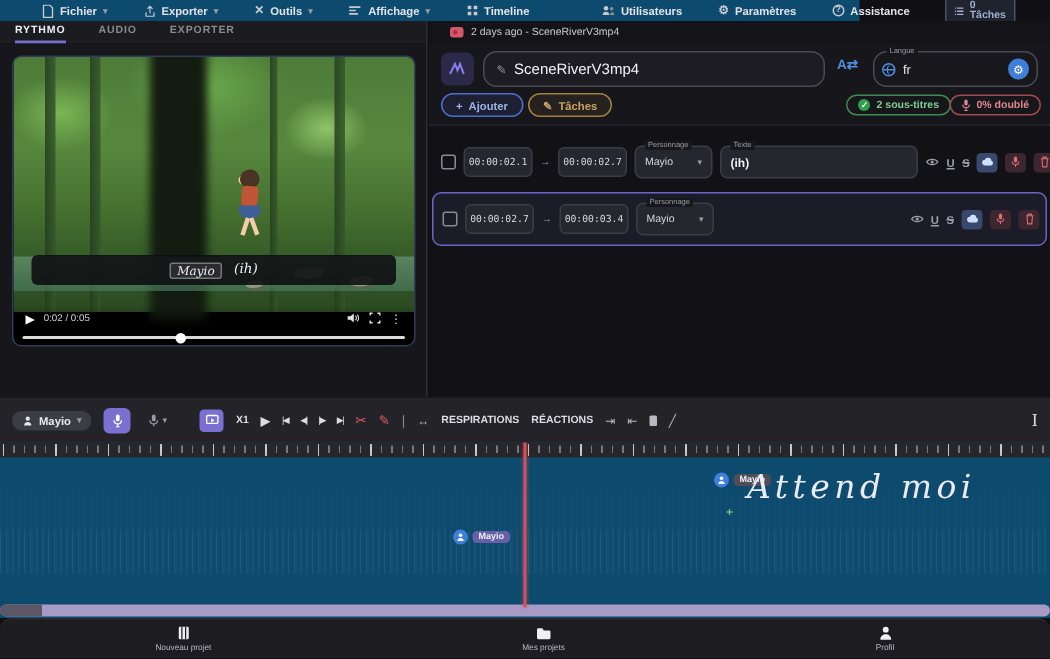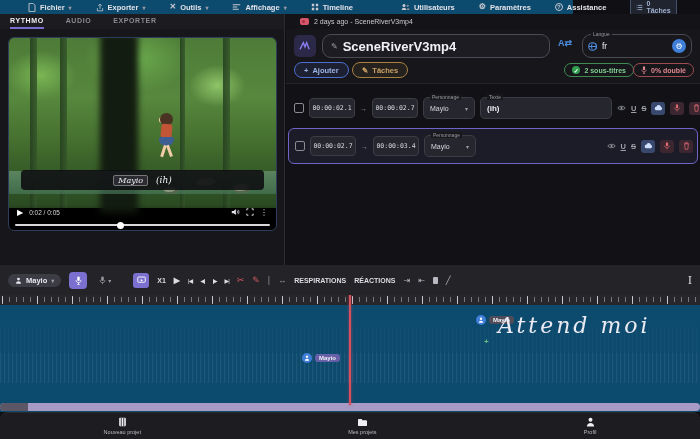--- a/index.html
+++ b/index.html
@@ -68,21 +68,21 @@
   #progress-thumb { position:absolute; top:-2.5px; width:7px; height:7px; background:#fff; border-radius:50%; margin-left:-3px; }
 
   
   #right-panel { position:absolute; left:286px; top:29px; width:414px; height:236px; background:#121216; }
   #editor-head { position:absolute; left:0; top:0; width:414px; height:55px; background:#16161b; border-bottom:1px solid #24242a; }
   .brand-btn { position:absolute; left:8px; top:6px; width:22px; height:22px; background:#2c2847; border-radius:5px;
     display:flex; align-items:center; justify-content:center; }
   #title-input { position:absolute; left:36px; top:5px; width:228px; height:24px; background:#1c1c22;
     border:1px solid #4a4a52; border-radius:9px; display:flex; align-items:center; gap:5px; padding:0 8px; }
   #title-input .pen { color:#9a9aa2; font-size:8px; }
-  #title-input .val { font-size:13px; font-weight:bold; color:#f2f2f6; }
+  #title-input .val { font-size:10px; font-weight:normal; color:#f2f2f6; }
   .translate-btn { position:absolute; left:272px; top:9px; font-size:9px; color:#4d8de0; font-weight:bold; }
   #lang-box { position:absolute; left:296px; top:5px; width:110px; height:24px; border:1px solid #4a4a52;
     border-radius:9px; display:flex; align-items:center; gap:5px; padding:0 5px; background:#17171c; }
   .float-label { position:absolute; top:-4px; left:8px; font-size:5px; color:#9a9aa2; background:#16161b; padding:0 2px; }
   .globe { width:9px; height:9px; border:1px solid #4d8de0; border-radius:50%; position:relative; }
   .globe:before { content:""; position:absolute; left:0; right:0; top:50%; border-top:1px solid #4d8de0; }
   .globe:after { content:""; position:absolute; left:50%; top:0; bottom:0; width:4px; margin-left:-2px; border:1px solid #4d8de0; border-top:none; border-bottom:none; border-radius:50%; }
   #lang-box .val { flex:1; font-size:8.5px; color:#e8e8ee; }
   .lang-gear { width:14px; height:14px; background:#3f7fd9; border-radius:50%; color:#fff; font-size:8px;
     display:flex; align-items:center; justify-content:center; }

